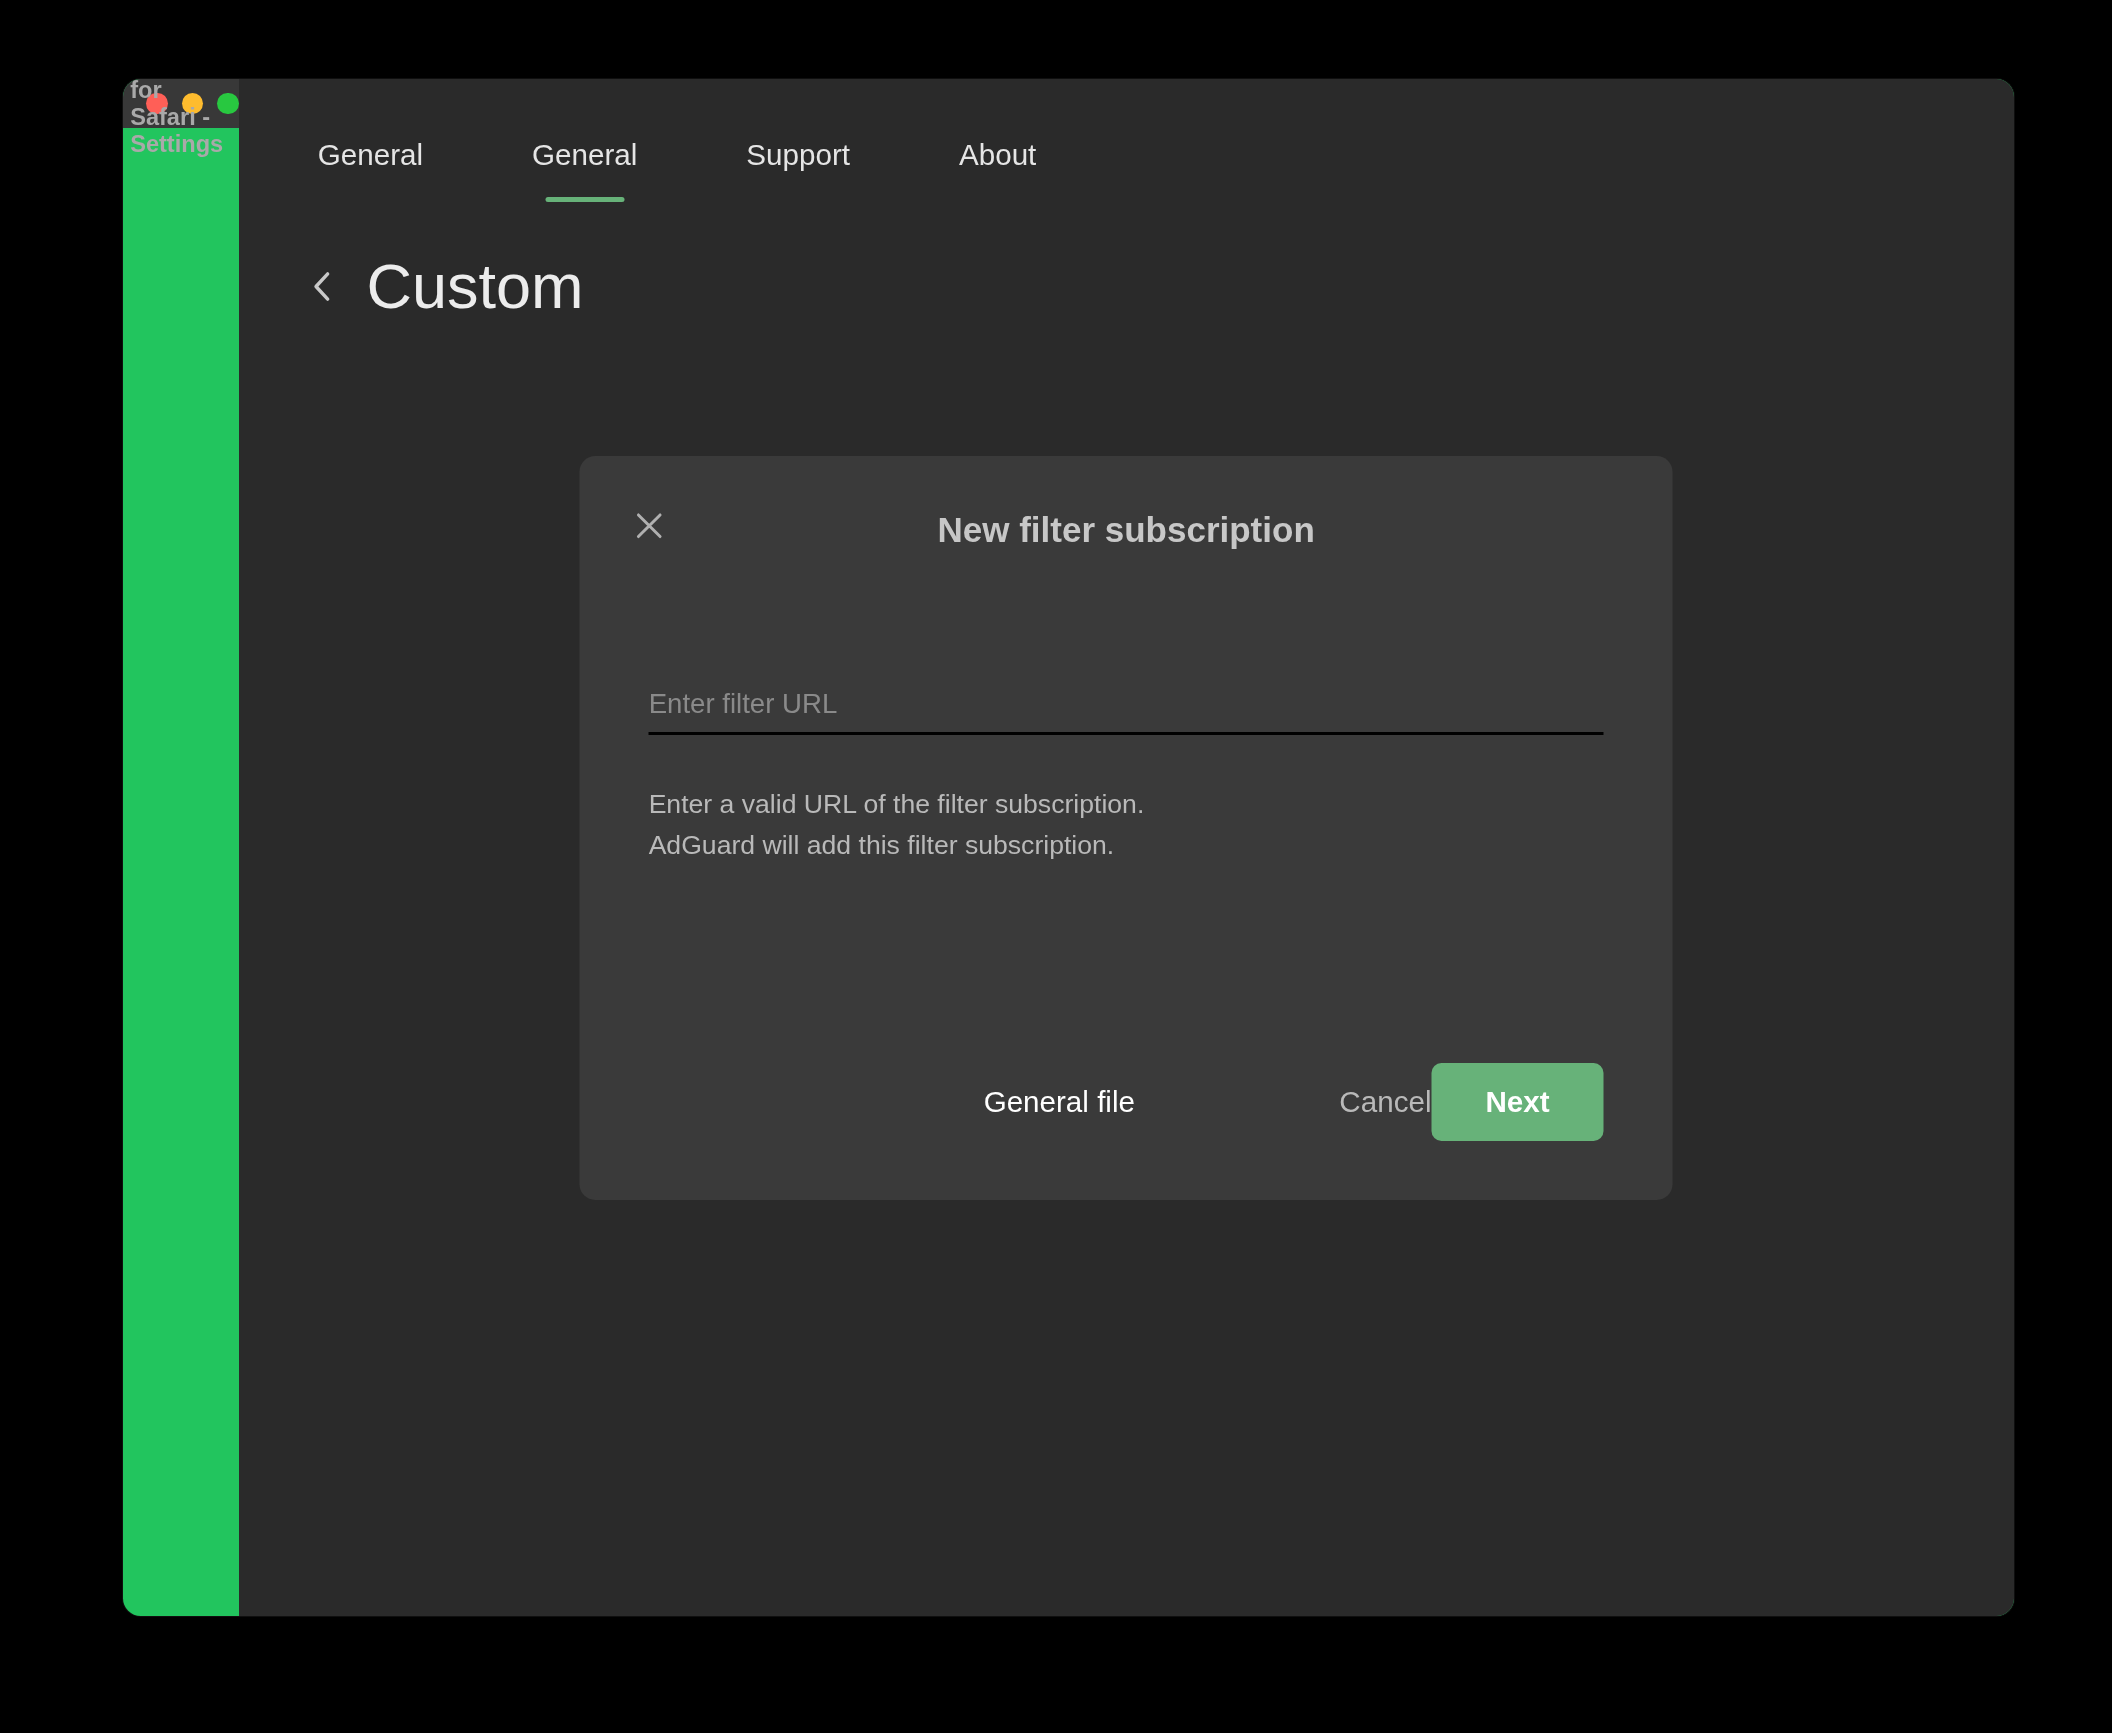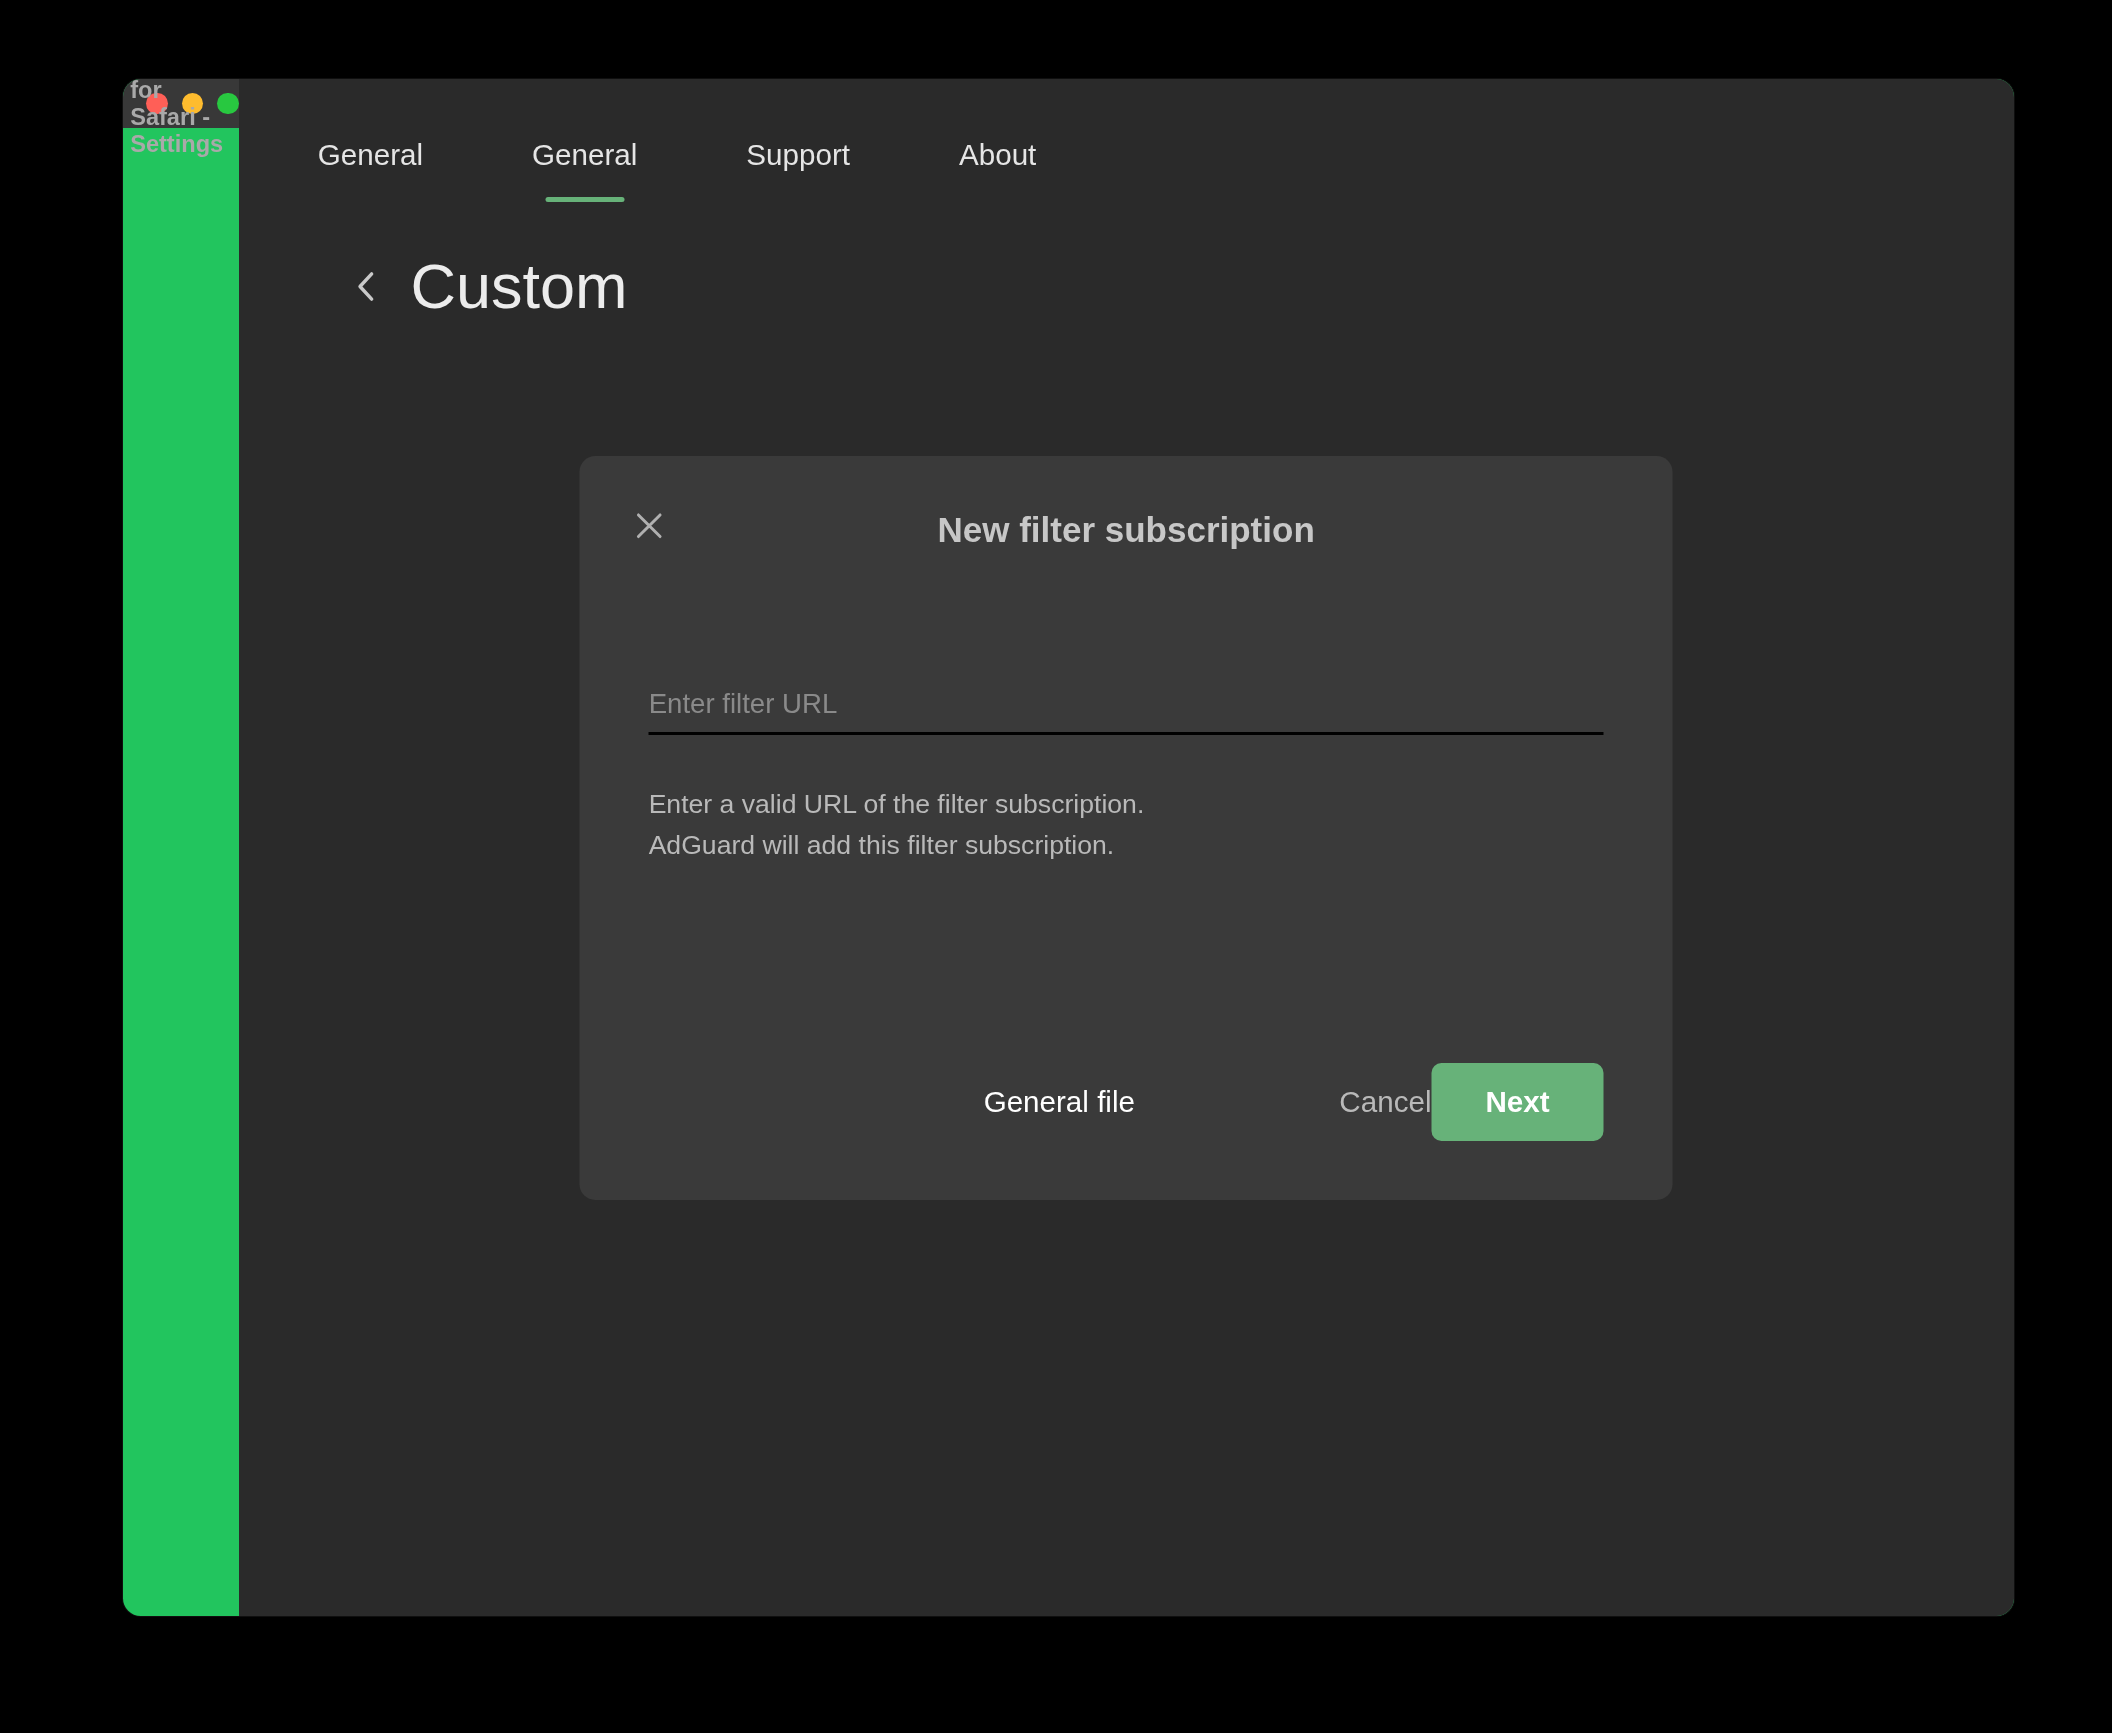--- a/index.html
+++ b/index.html
@@ -105,21 +105,21 @@
       transform: translateX(-50%);
       width: 79px;
       height: 4.9px;
       background: #67b279;
       border-radius: 3px;
     }
     .page-heading {
       display: flex;
       align-items: center;
       gap: 34px;
-      padding: 39px 0 0 116px;
+      padding: 39px 0 0 72px;
     }
     .back-chevron {
       color: #c9c9c9;
       cursor: pointer;
       display: flex;
       align-items: center;
     }
     .page-title {
       color: #ececec;
       font-size: 63px;

